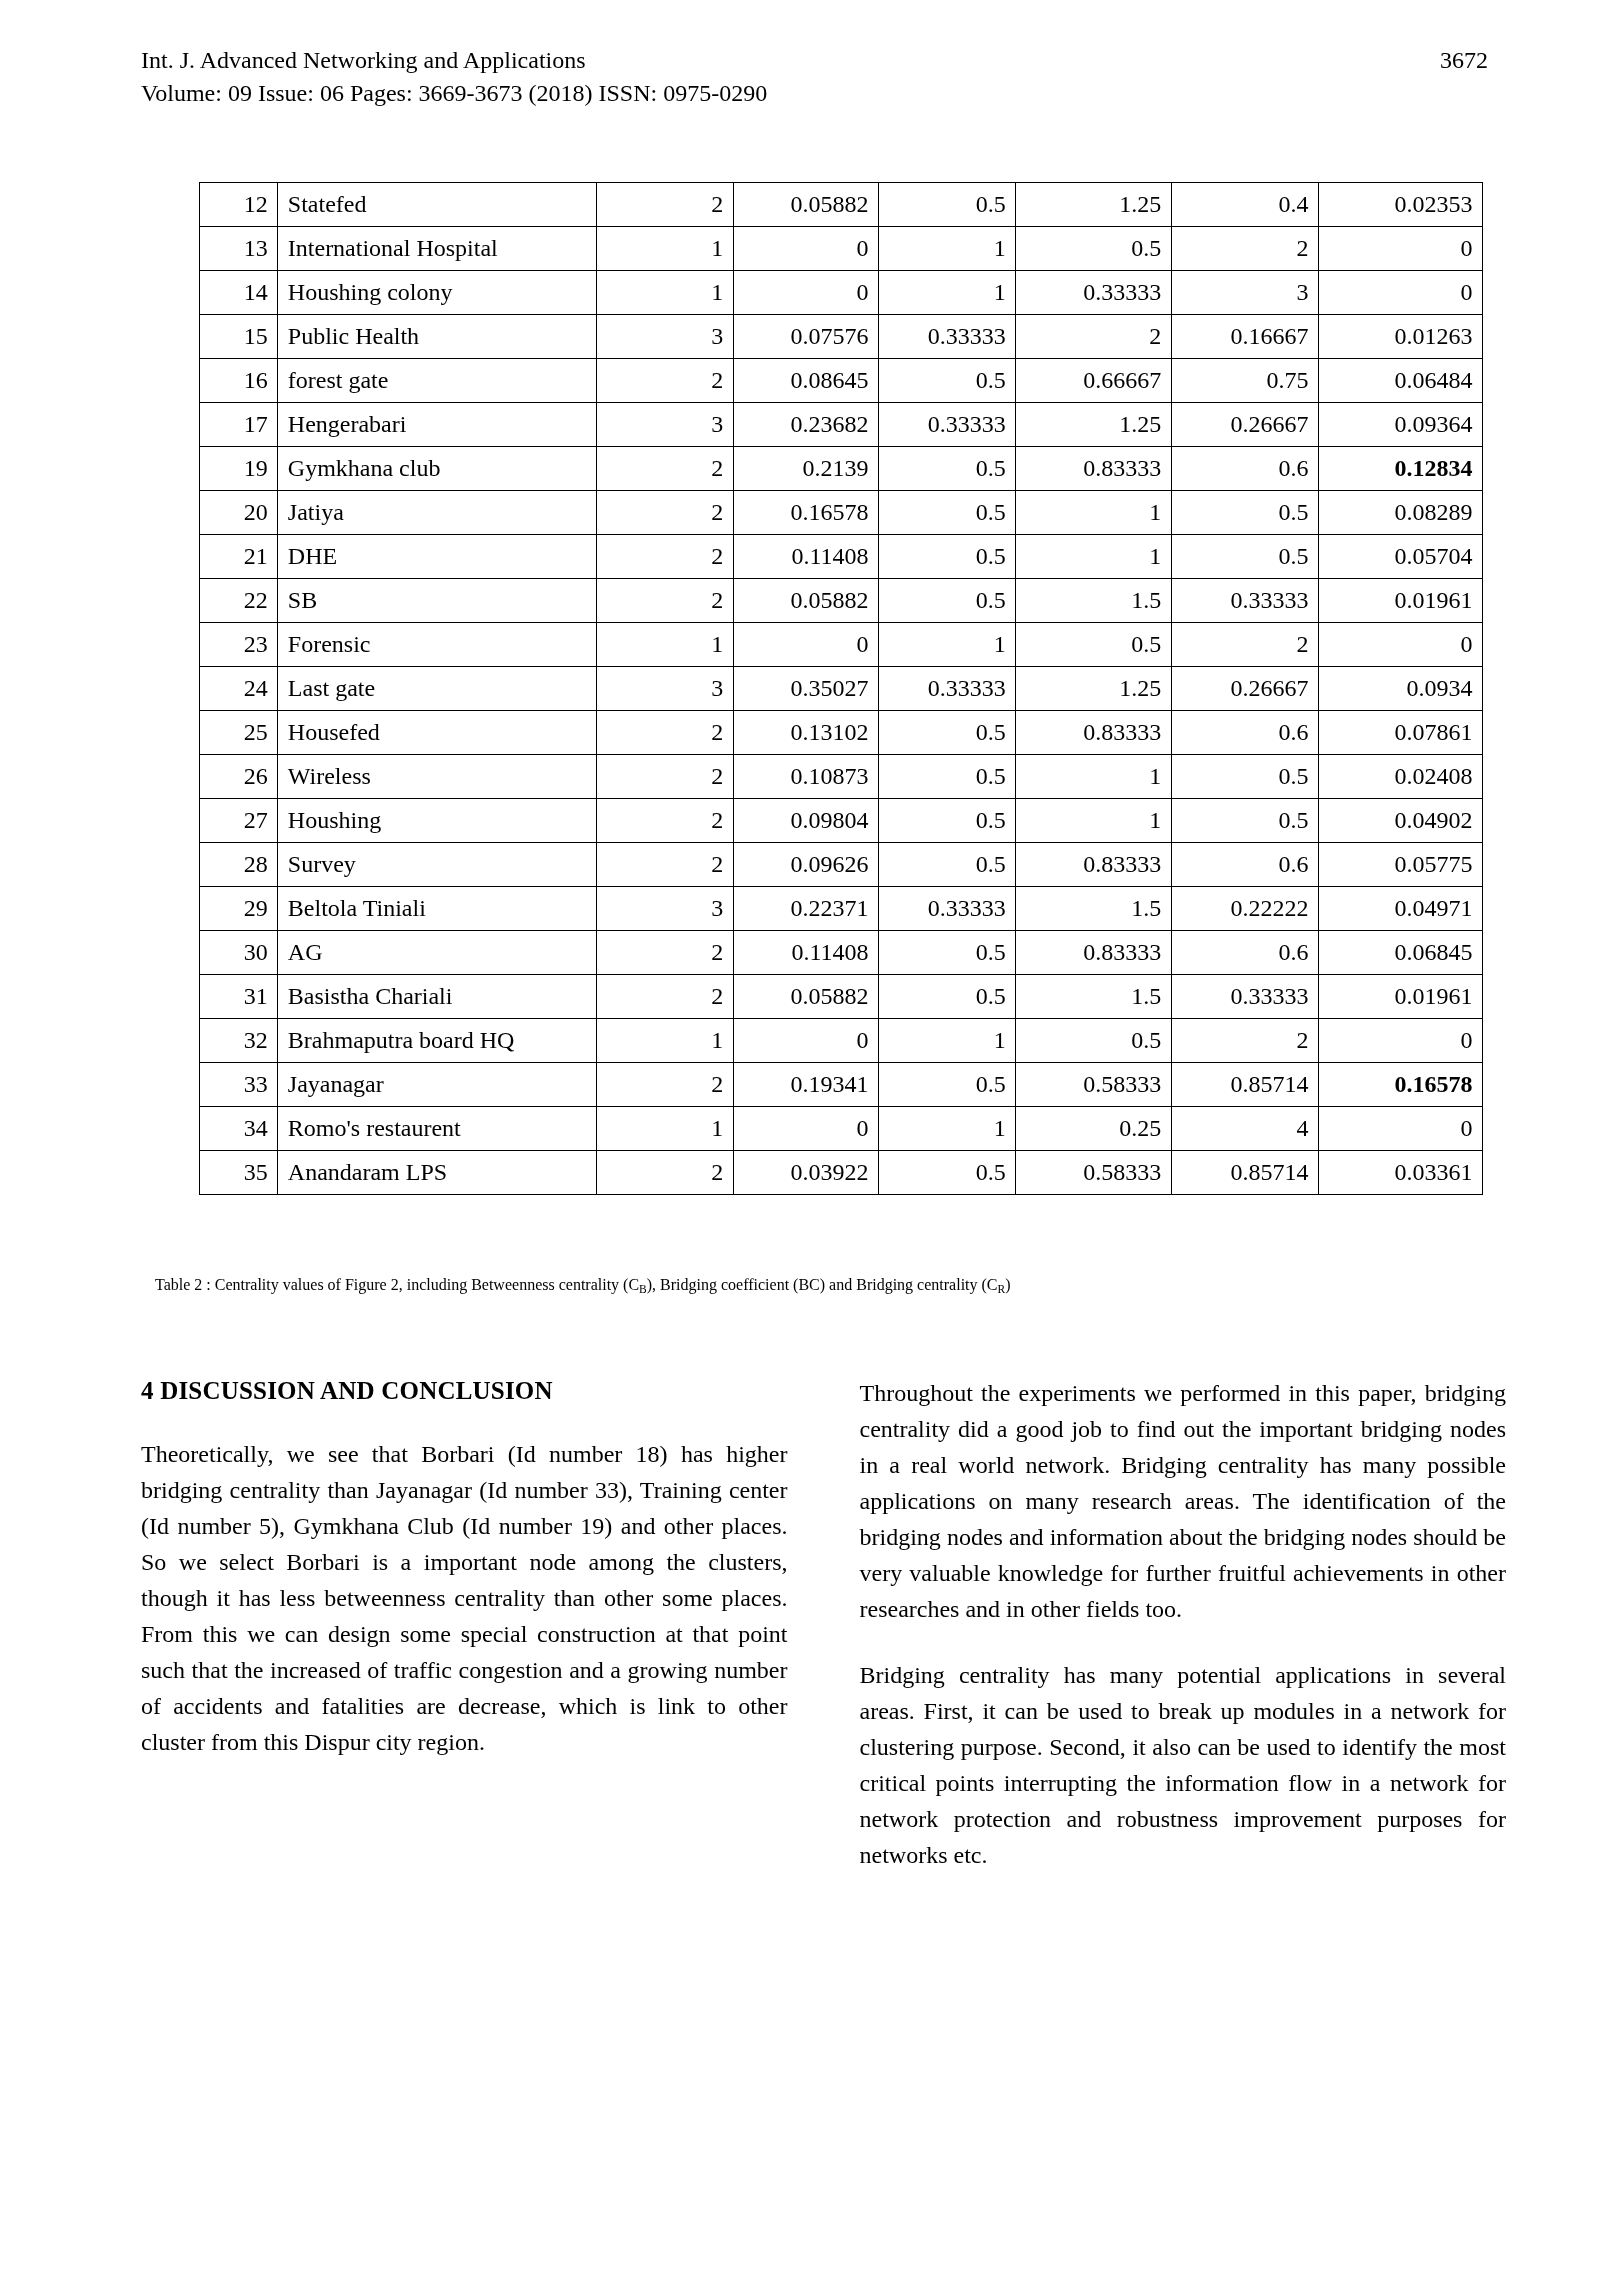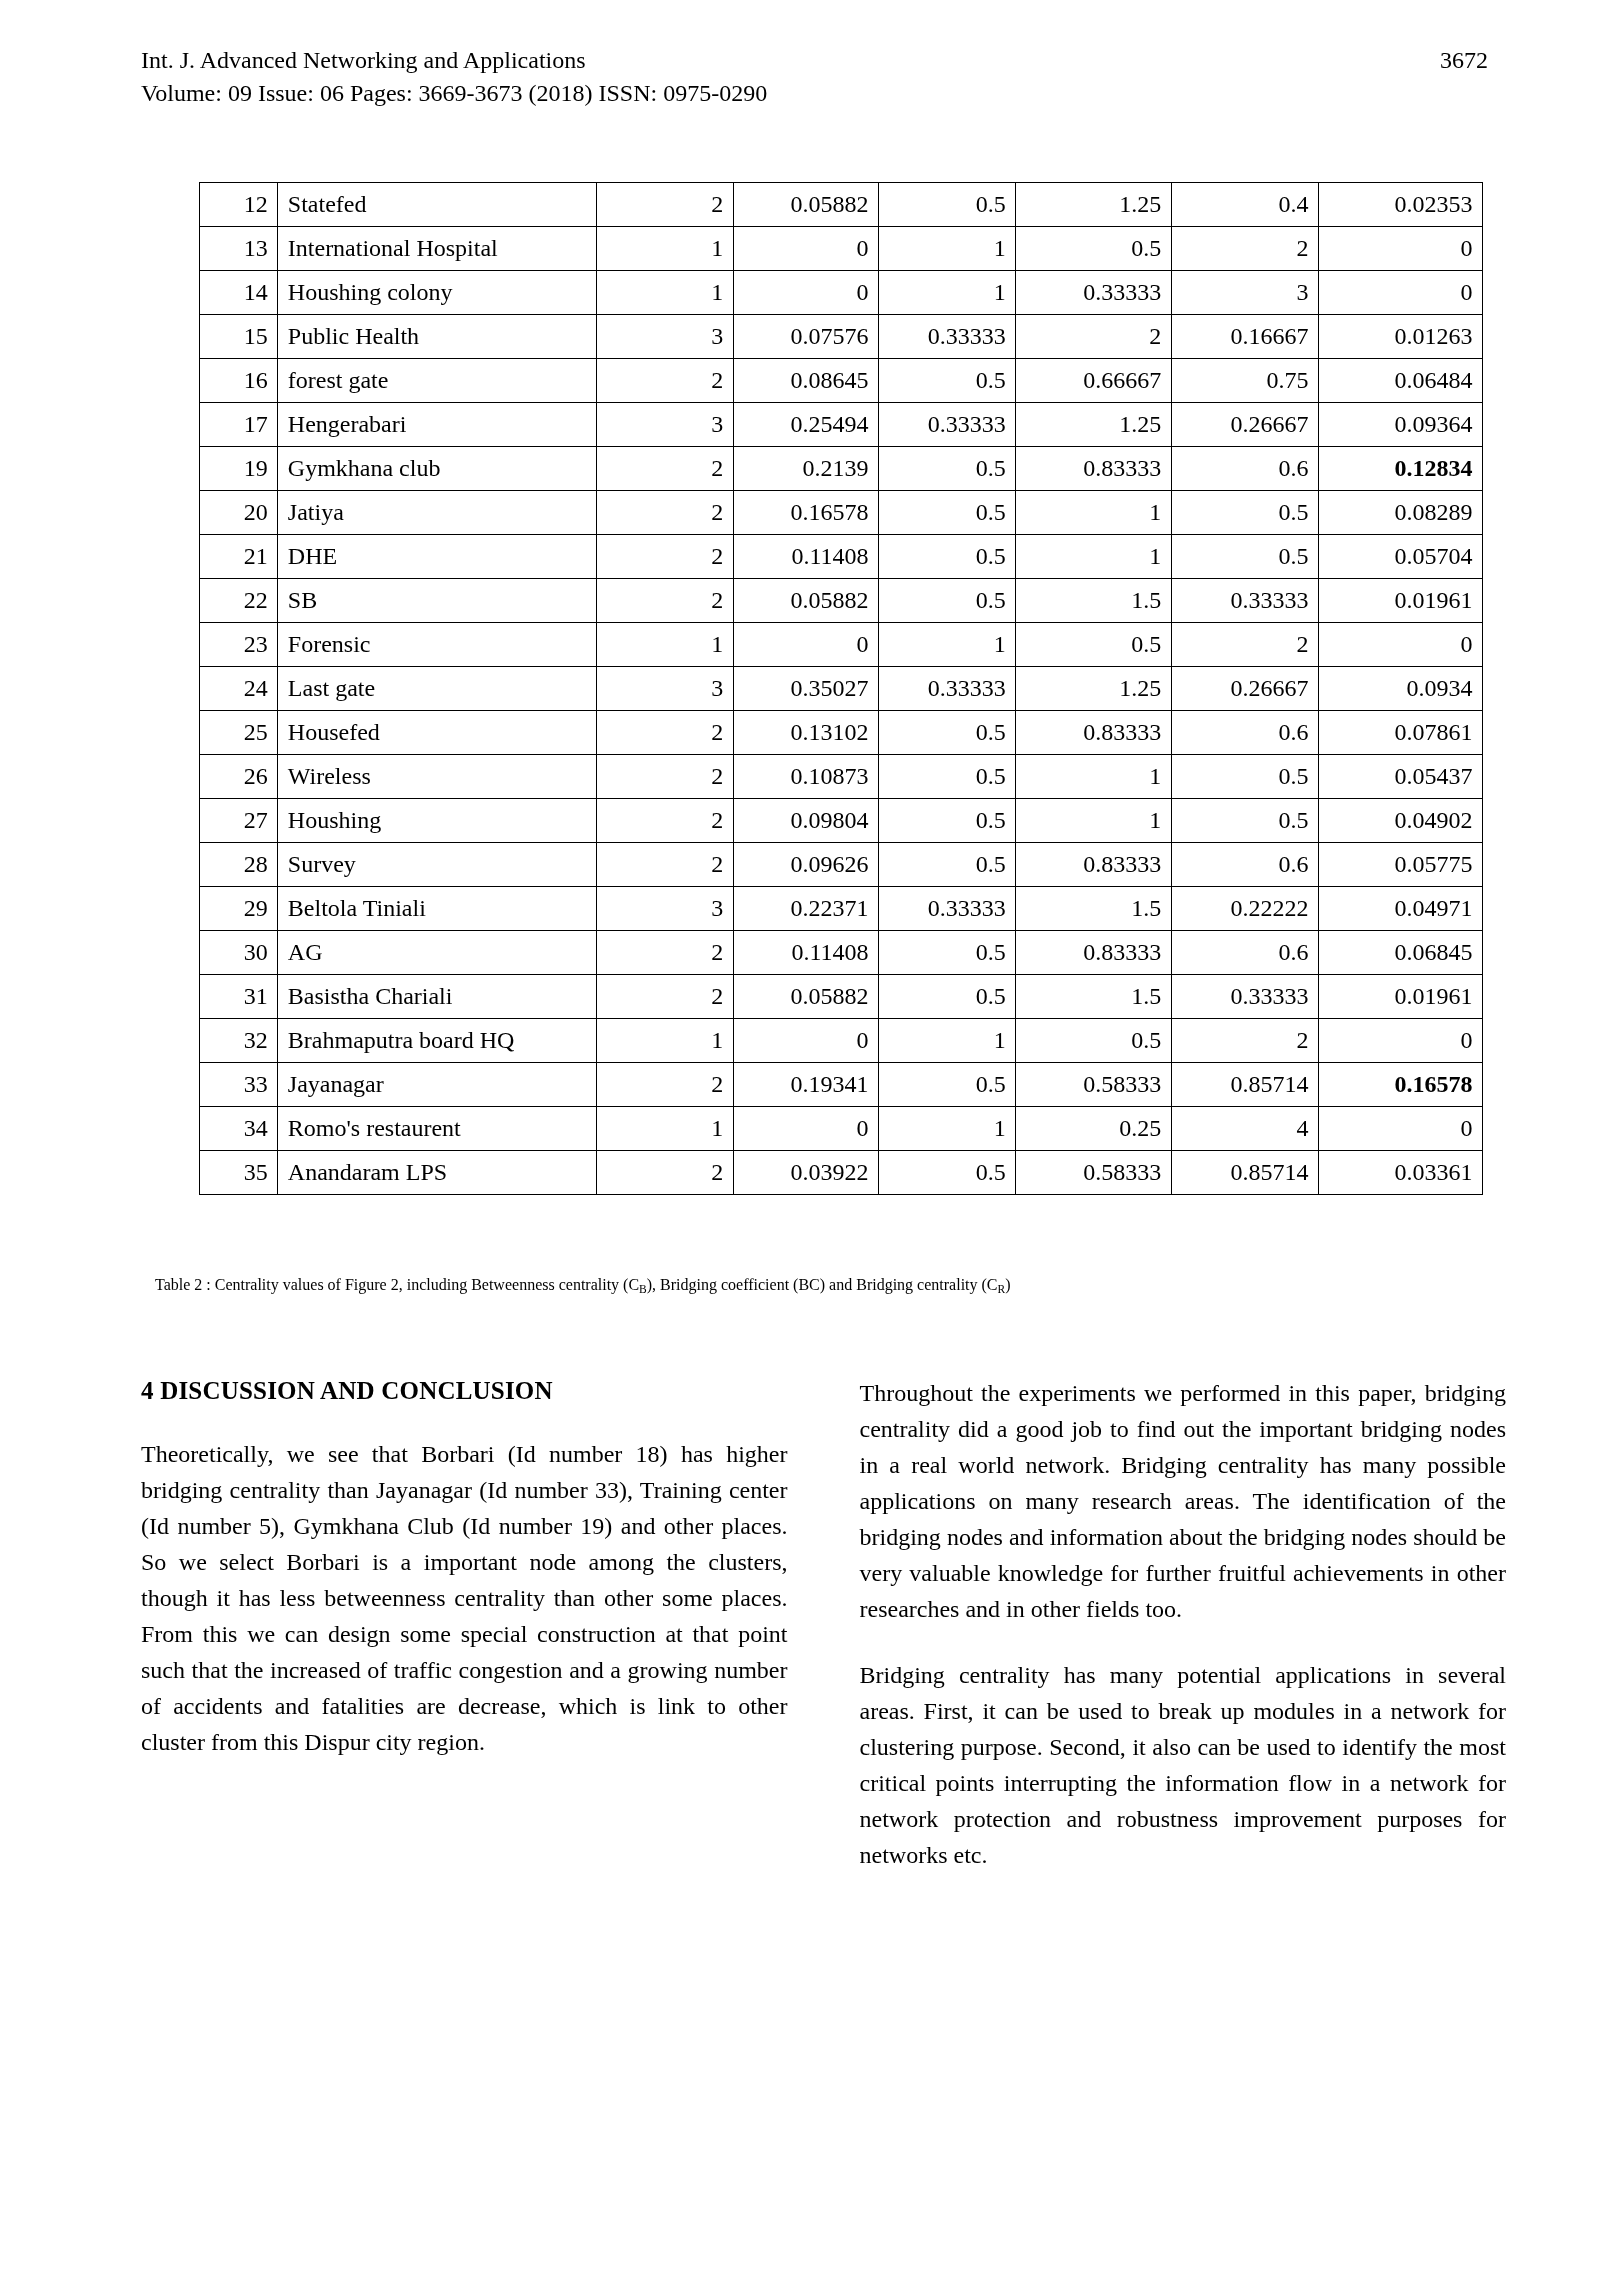--- a/index.html
+++ b/index.html
@@ -184,21 +184,21 @@
             <td class="c-bc">0.08645</td>
             <td class="c-bcoef">0.5</td>
             <td class="c-v4">0.66667</td>
             <td class="c-v5">0.75</td>
             <td class="c-cr">0.06484</td>
           </tr>
           <tr>
             <td class="c-id">17</td>
             <td class="c-name">Hengerabari</td>
             <td class="c-deg">3</td>
-            <td class="c-bc">0.25494</td>
+            <td class="c-bc">0.23682</td>
             <td class="c-bcoef">0.33333</td>
             <td class="c-v4">1.25</td>
             <td class="c-v5">0.26667</td>
             <td class="c-cr">0.09364</td>
           </tr>
           <tr>
             <td class="c-id">19</td>
             <td class="c-name">Gymkhana club</td>
             <td class="c-deg">2</td>
             <td class="c-bc">0.2139</td>
@@ -268,21 +268,21 @@
             <td class="c-cr">0.07861</td>
           </tr>
           <tr>
             <td class="c-id">26</td>
             <td class="c-name">Wireless</td>
             <td class="c-deg">2</td>
             <td class="c-bc">0.10873</td>
             <td class="c-bcoef">0.5</td>
             <td class="c-v4">1</td>
             <td class="c-v5">0.5</td>
-            <td class="c-cr">0.05437</td>
+            <td class="c-cr">0.02408</td>
           </tr>
           <tr>
             <td class="c-id">27</td>
             <td class="c-name">Houshing</td>
             <td class="c-deg">2</td>
             <td class="c-bc">0.09804</td>
             <td class="c-bcoef">0.5</td>
             <td class="c-v4">1</td>
             <td class="c-v5">0.5</td>
             <td class="c-cr">0.04902</td>

